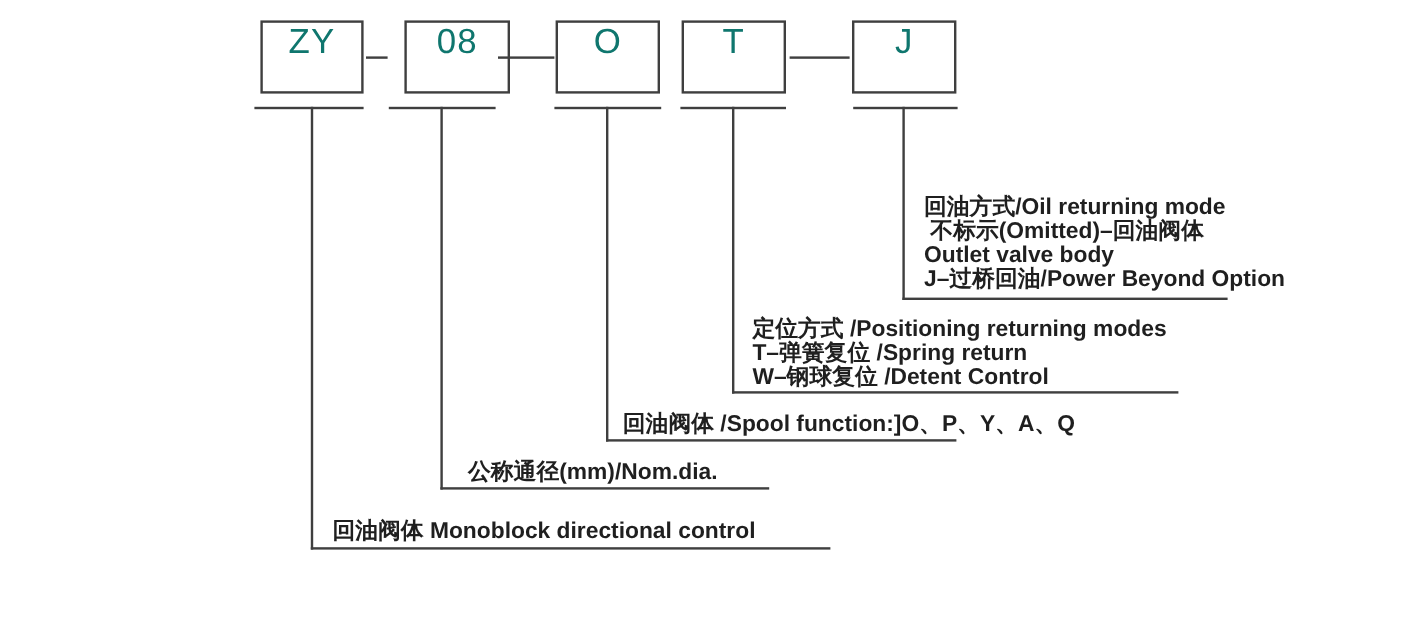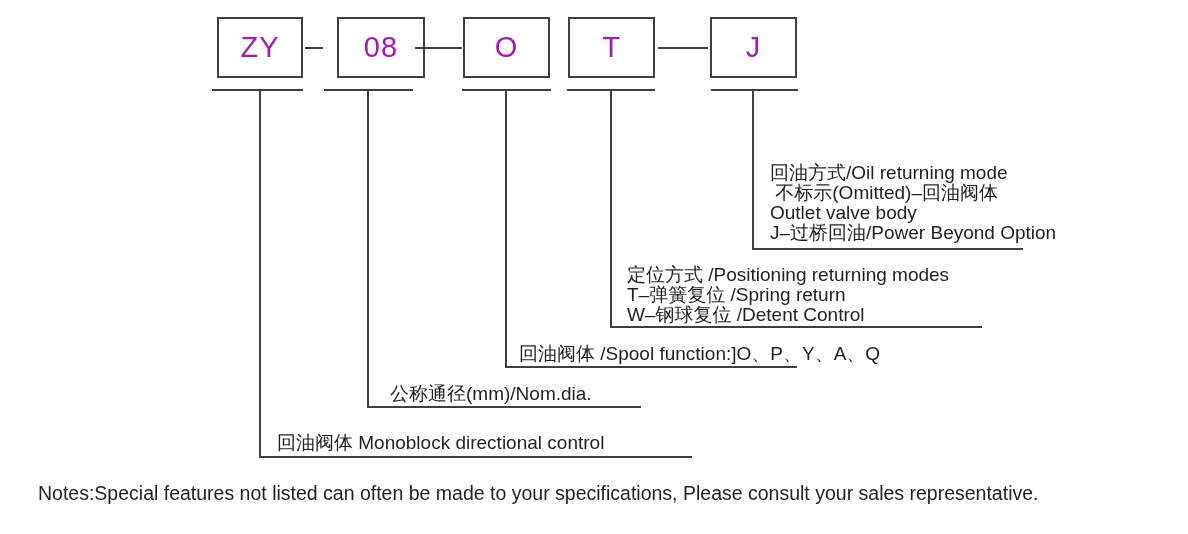--- a/index.html
+++ b/index.html
@@ -15,42 +15,42 @@
     font-family: "Liberation Sans", "DejaVu Sans", sans-serif;
     overflow: hidden;
   }
   .code-box {
     position: absolute;
     top: 17px;
     height: 61px;
     border: 2px solid #3f3f3f;
     box-sizing: border-box;
     display: flex;
-    align-items: center;
     justify-content: center;
     font-size: 29px;
     letter-spacing: 1px;
-    color: #a21caf;
+    color: #0f766e;
     background: #ffffff;
   }
   .hline {
     position: absolute;
     height: 2px;
     background: #3f3f3f;
   }
   .vline {
     position: absolute;
     width: 2px;
     background: #3f3f3f;
   }
   .callout {
     position: absolute;
     font-size: 19px;
     line-height: 20px;
     color: #1f1f1f;
+    font-weight: bold;
   }
   .callout-line {
     white-space: pre;
   }
   .notes {
     position: absolute;
     left: 38px;
     top: 481px;
     font-size: 19.5px;
     line-height: 25px;
@@ -122,16 +122,15 @@
 
   <div class="callout" style="left:390px;top:384px">
     <div class="callout-line">公称通径(mm)/Nom.dia.</div>
   </div>
 
   <div class="callout" style="left:277px;top:433px">
     <div class="callout-line">回油阀体 Monoblock directional control</div>
   </div>
 
   <div class="notes">
-    <div class="note-line">Notes:Special features not listed can often be made to your specifications, Please consult your sales representative.</div>
   </div>
 
 </div>
 
 </body></html>

